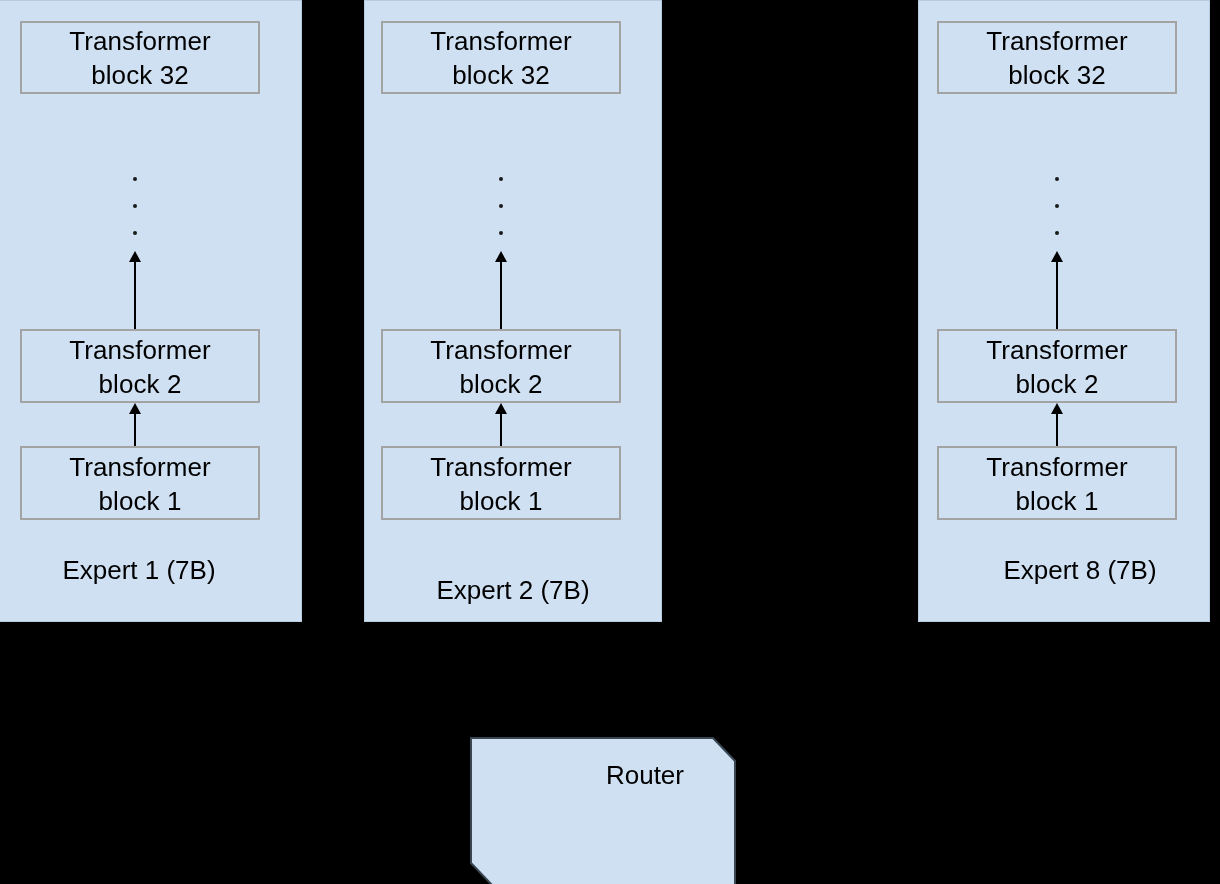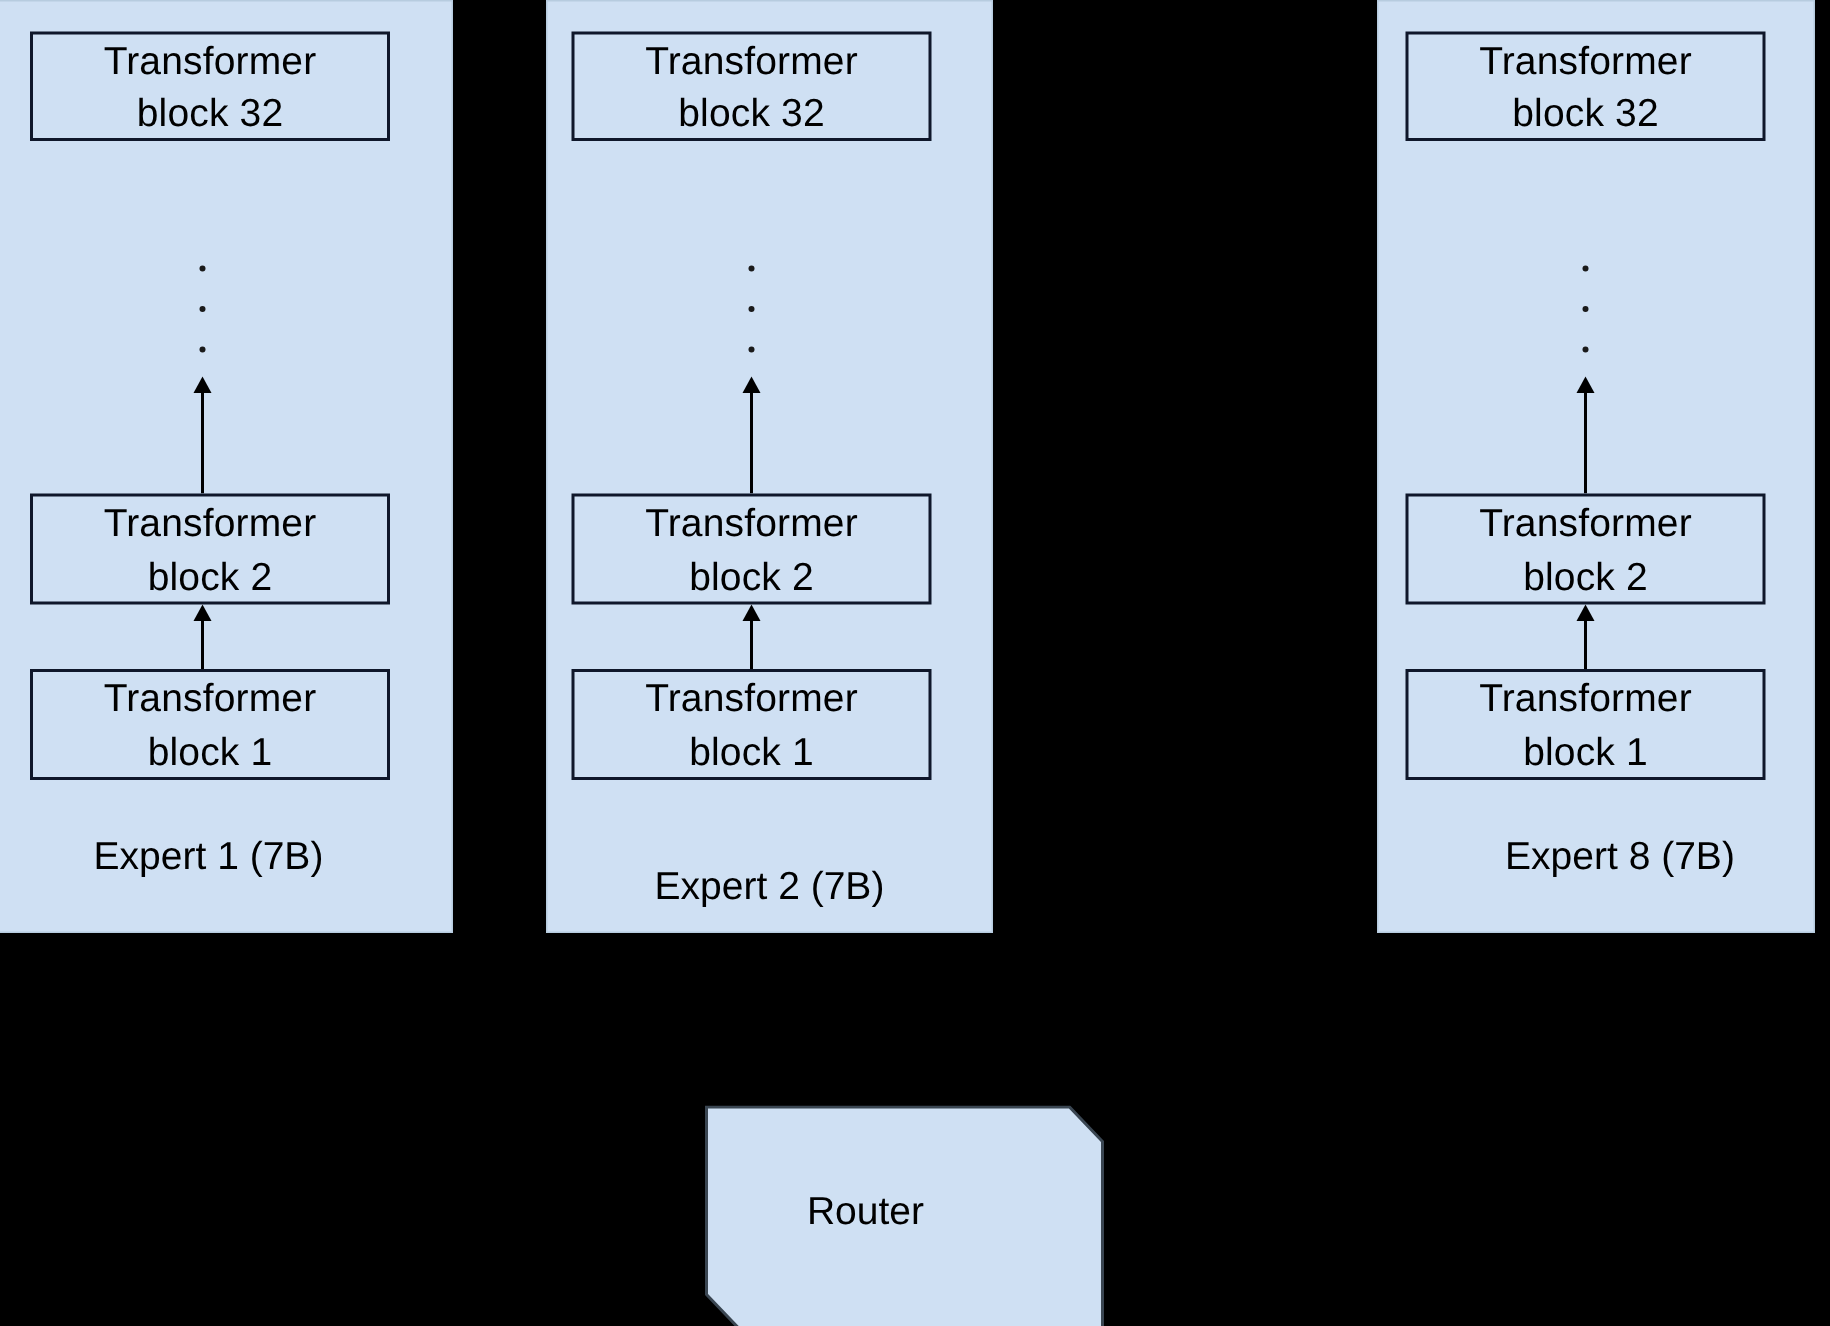--- a/index.html
+++ b/index.html
@@ -28,26 +28,26 @@
     box-sizing: border-box;
   }
   .expert-panel.p1 { left: -4px;  top: 0px; width: 306px; height: 622px; }
   .expert-panel.p2 { left: 364px; top: 0px; width: 298px; height: 622px; }
   .expert-panel.p3 { left: 918px; top: 0px; width: 292px; height: 622px; }
 
   
   .tblock {
     position: absolute;
     background: #cfe0f3;
-    border: 2px solid #0f172a;
+    border: 2px solid #a3a3a3;
     box-sizing: border-box;
     display: flex;
     flex-direction: column;
     align-items: center;
-    justify-content: space-between;
+    justify-content: flex-end;
     color: #000000;
     font-size: 26px;
     line-height: 34px;
     text-align: center;
     letter-spacing: 0.1px;
   }
   .tblock .l1, .tblock .l2 { display: block; white-space: nowrap; }
 
   
   .p1 .tblock { left: 23px; width: 240px; }
@@ -111,23 +111,23 @@
     position: absolute;
     left: 470px;
     top: 737px;
     width: 266px;
     height: 150px;
   }
   #router-network svg { display: block; }
   #router-label {
     position: absolute;
     left: 0;
-    top: 52px;
+    top: 20px;
     width: 214px;
-    text-align: center;
+    text-align: right;
     color: #000000;
     font-size: 26px;
     line-height: 36px;
     pointer-events: none;
   }
   #router-label span { display: block; white-space: nowrap; }
 </style>
 </head>
 <body>
 

